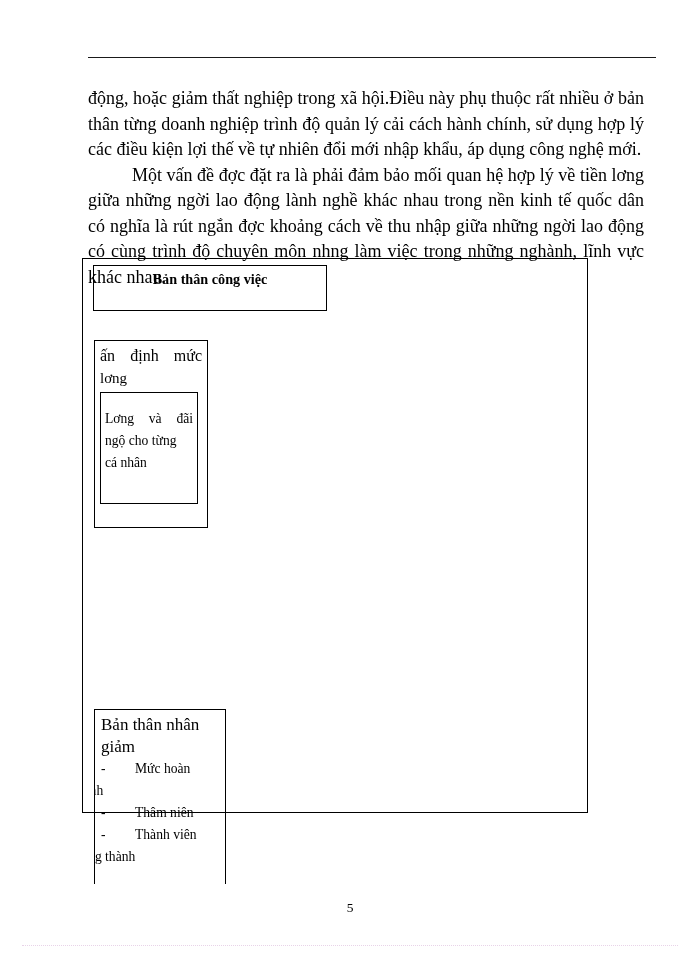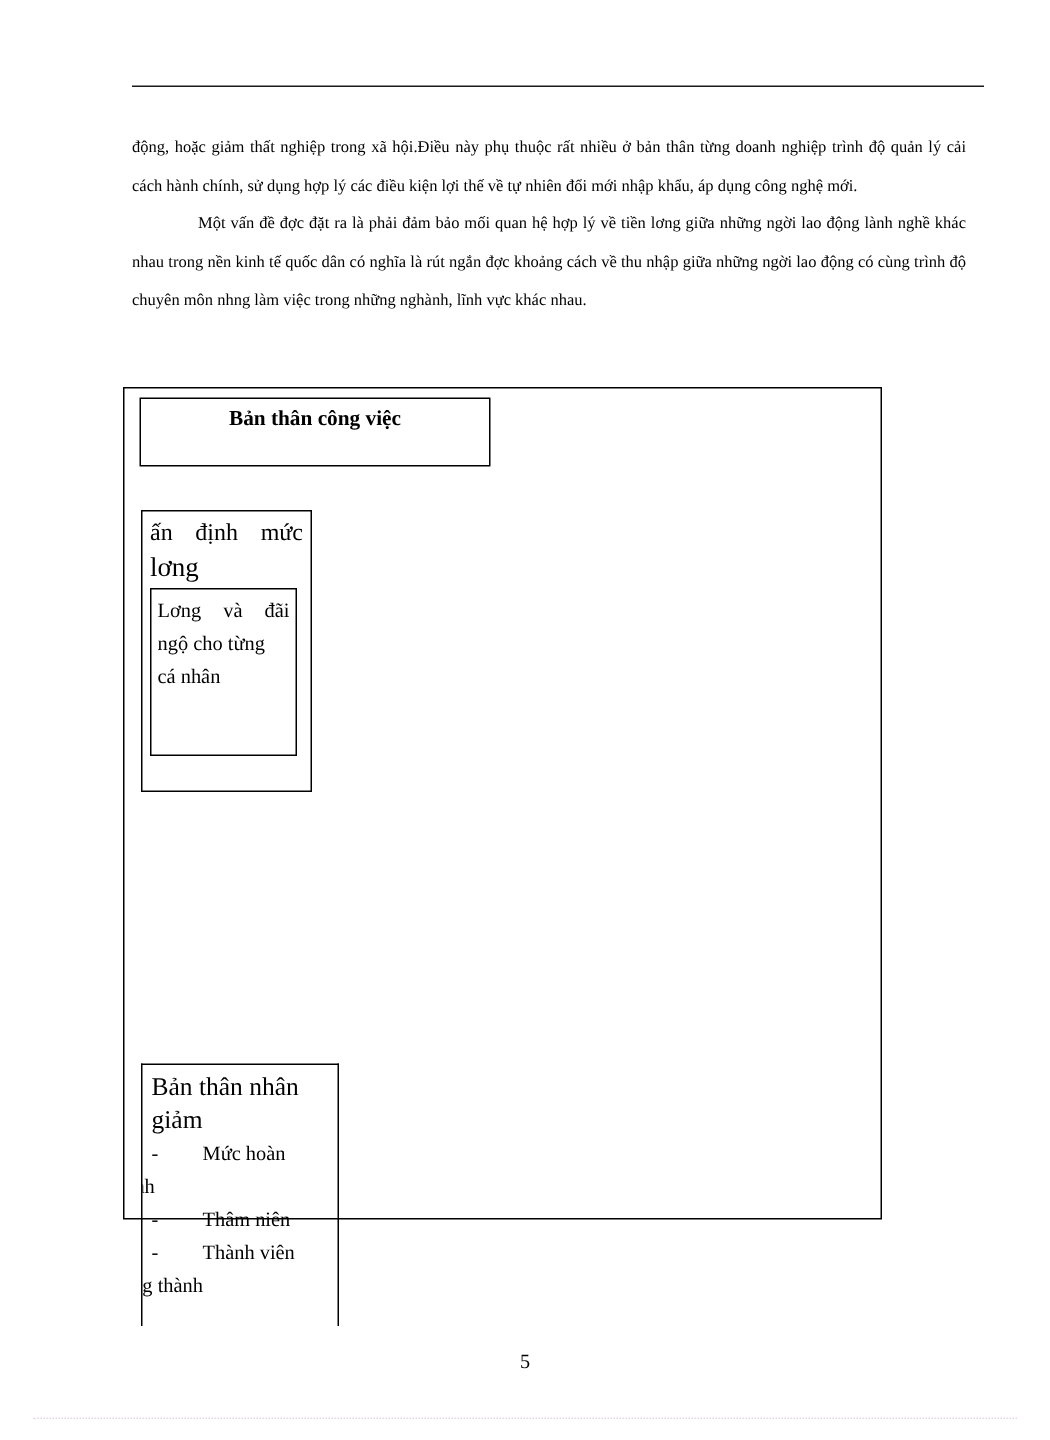--- a/index.html
+++ b/index.html
@@ -49,21 +49,21 @@
 
   
   .body-zone {
     position: absolute;
     left: 88px;
     top: 86px;
     width: 556px;
   }
   .para {
     margin: 0;
-    font-size: 11px;
+    font-size: 18px;
     line-height: 25.5px;
     text-align: justify;
     text-justify: inter-word;
   }
   .para.indent {
     text-indent: 44px;
   }
 
   
   .figure-frame {
@@ -108,21 +108,21 @@
   }
   .box-pay .pay-heading {
     display: block;
     font-size: 16px;
     line-height: 22px;
     text-align: justify;
     text-align-last: justify;
   }
   .box-pay .pay-heading-2 {
     display: block;
-    font-size: 18px;
+    font-size: 15px;
     line-height: 22px;
     text-align: left;
   }
   .box-pay-inner {
     margin-top: 3px;
     width: 98px;
     height: 112px;
     border: 1px solid #000000;
     box-sizing: border-box;
     padding: 3px 4px 0 4px;
@@ -130,20 +130,21 @@
   .box-pay-inner .inner-line {
     display: block;
     font-size: 13.6px;
     line-height: 22px;
     white-space: nowrap;
   }
   .box-pay-inner .inner-line.spread {
     text-align: justify;
     text-align-last: justify;
     white-space: normal;
+    margin-top: 12px;
   }
 
   
   .box-staff {
     position: absolute;
     left: 11px;
     top: 450px;
     width: 132px;
     height: 175px;
     border: 1px solid #000000;

